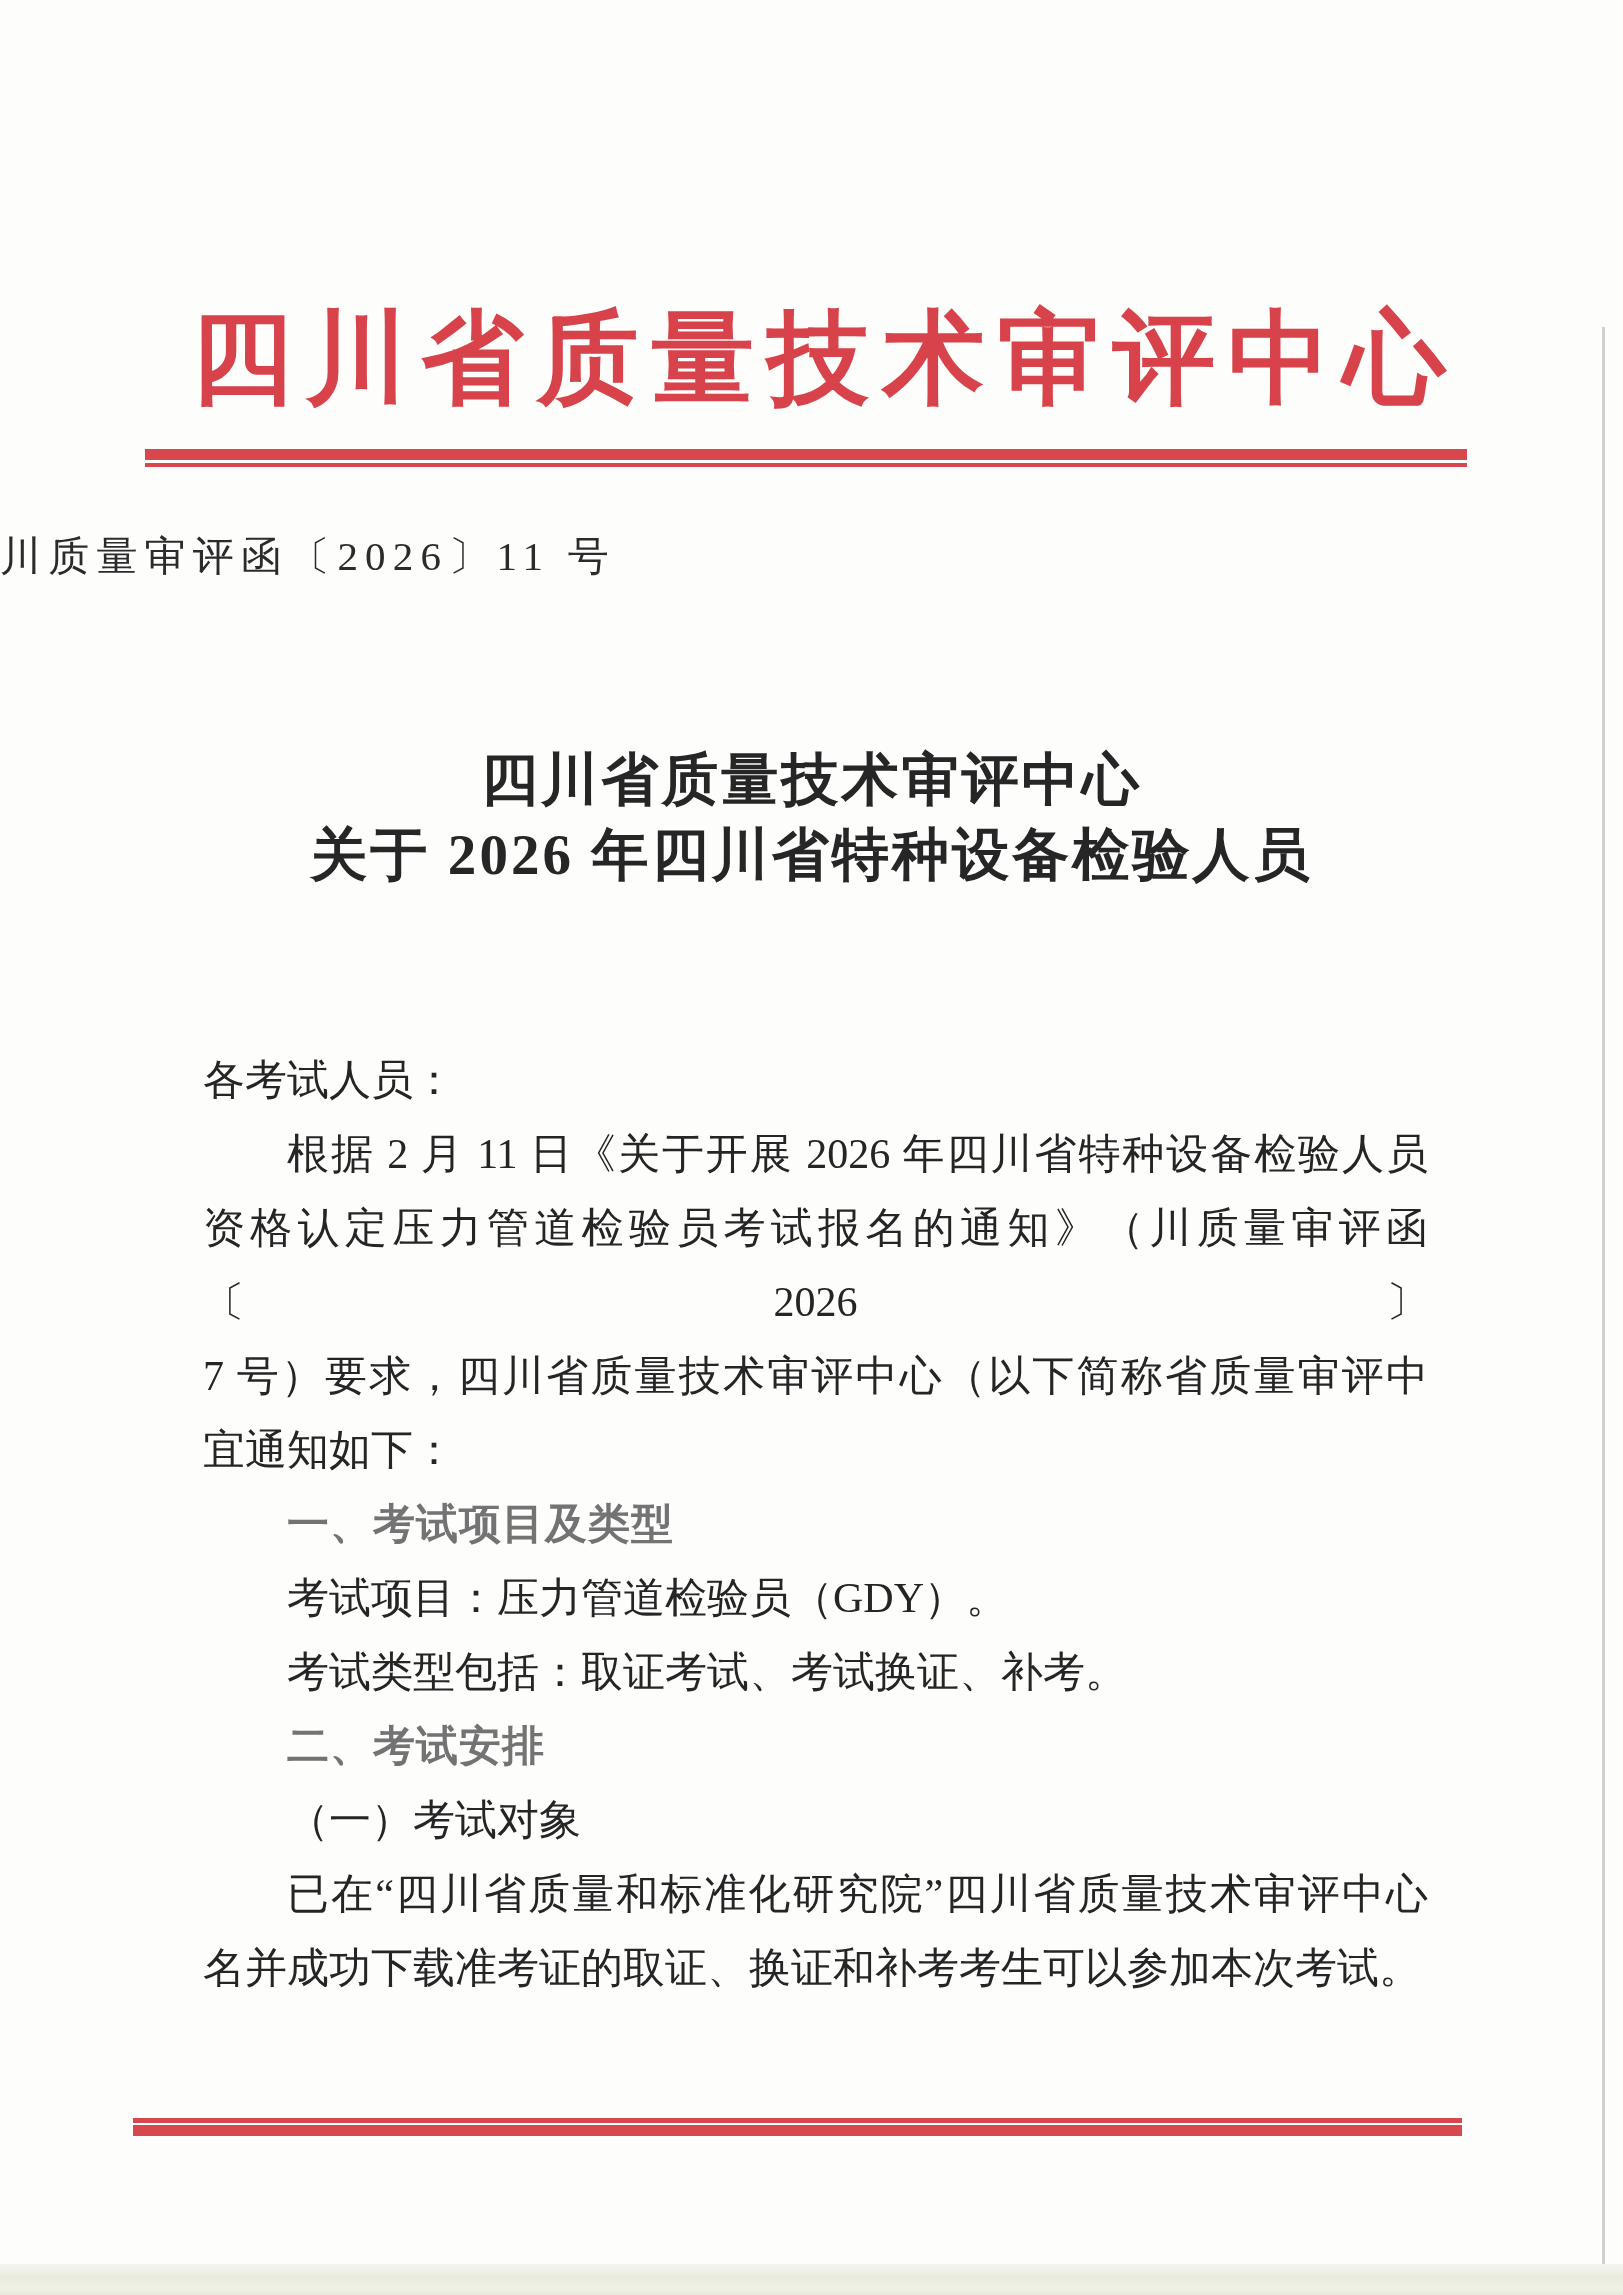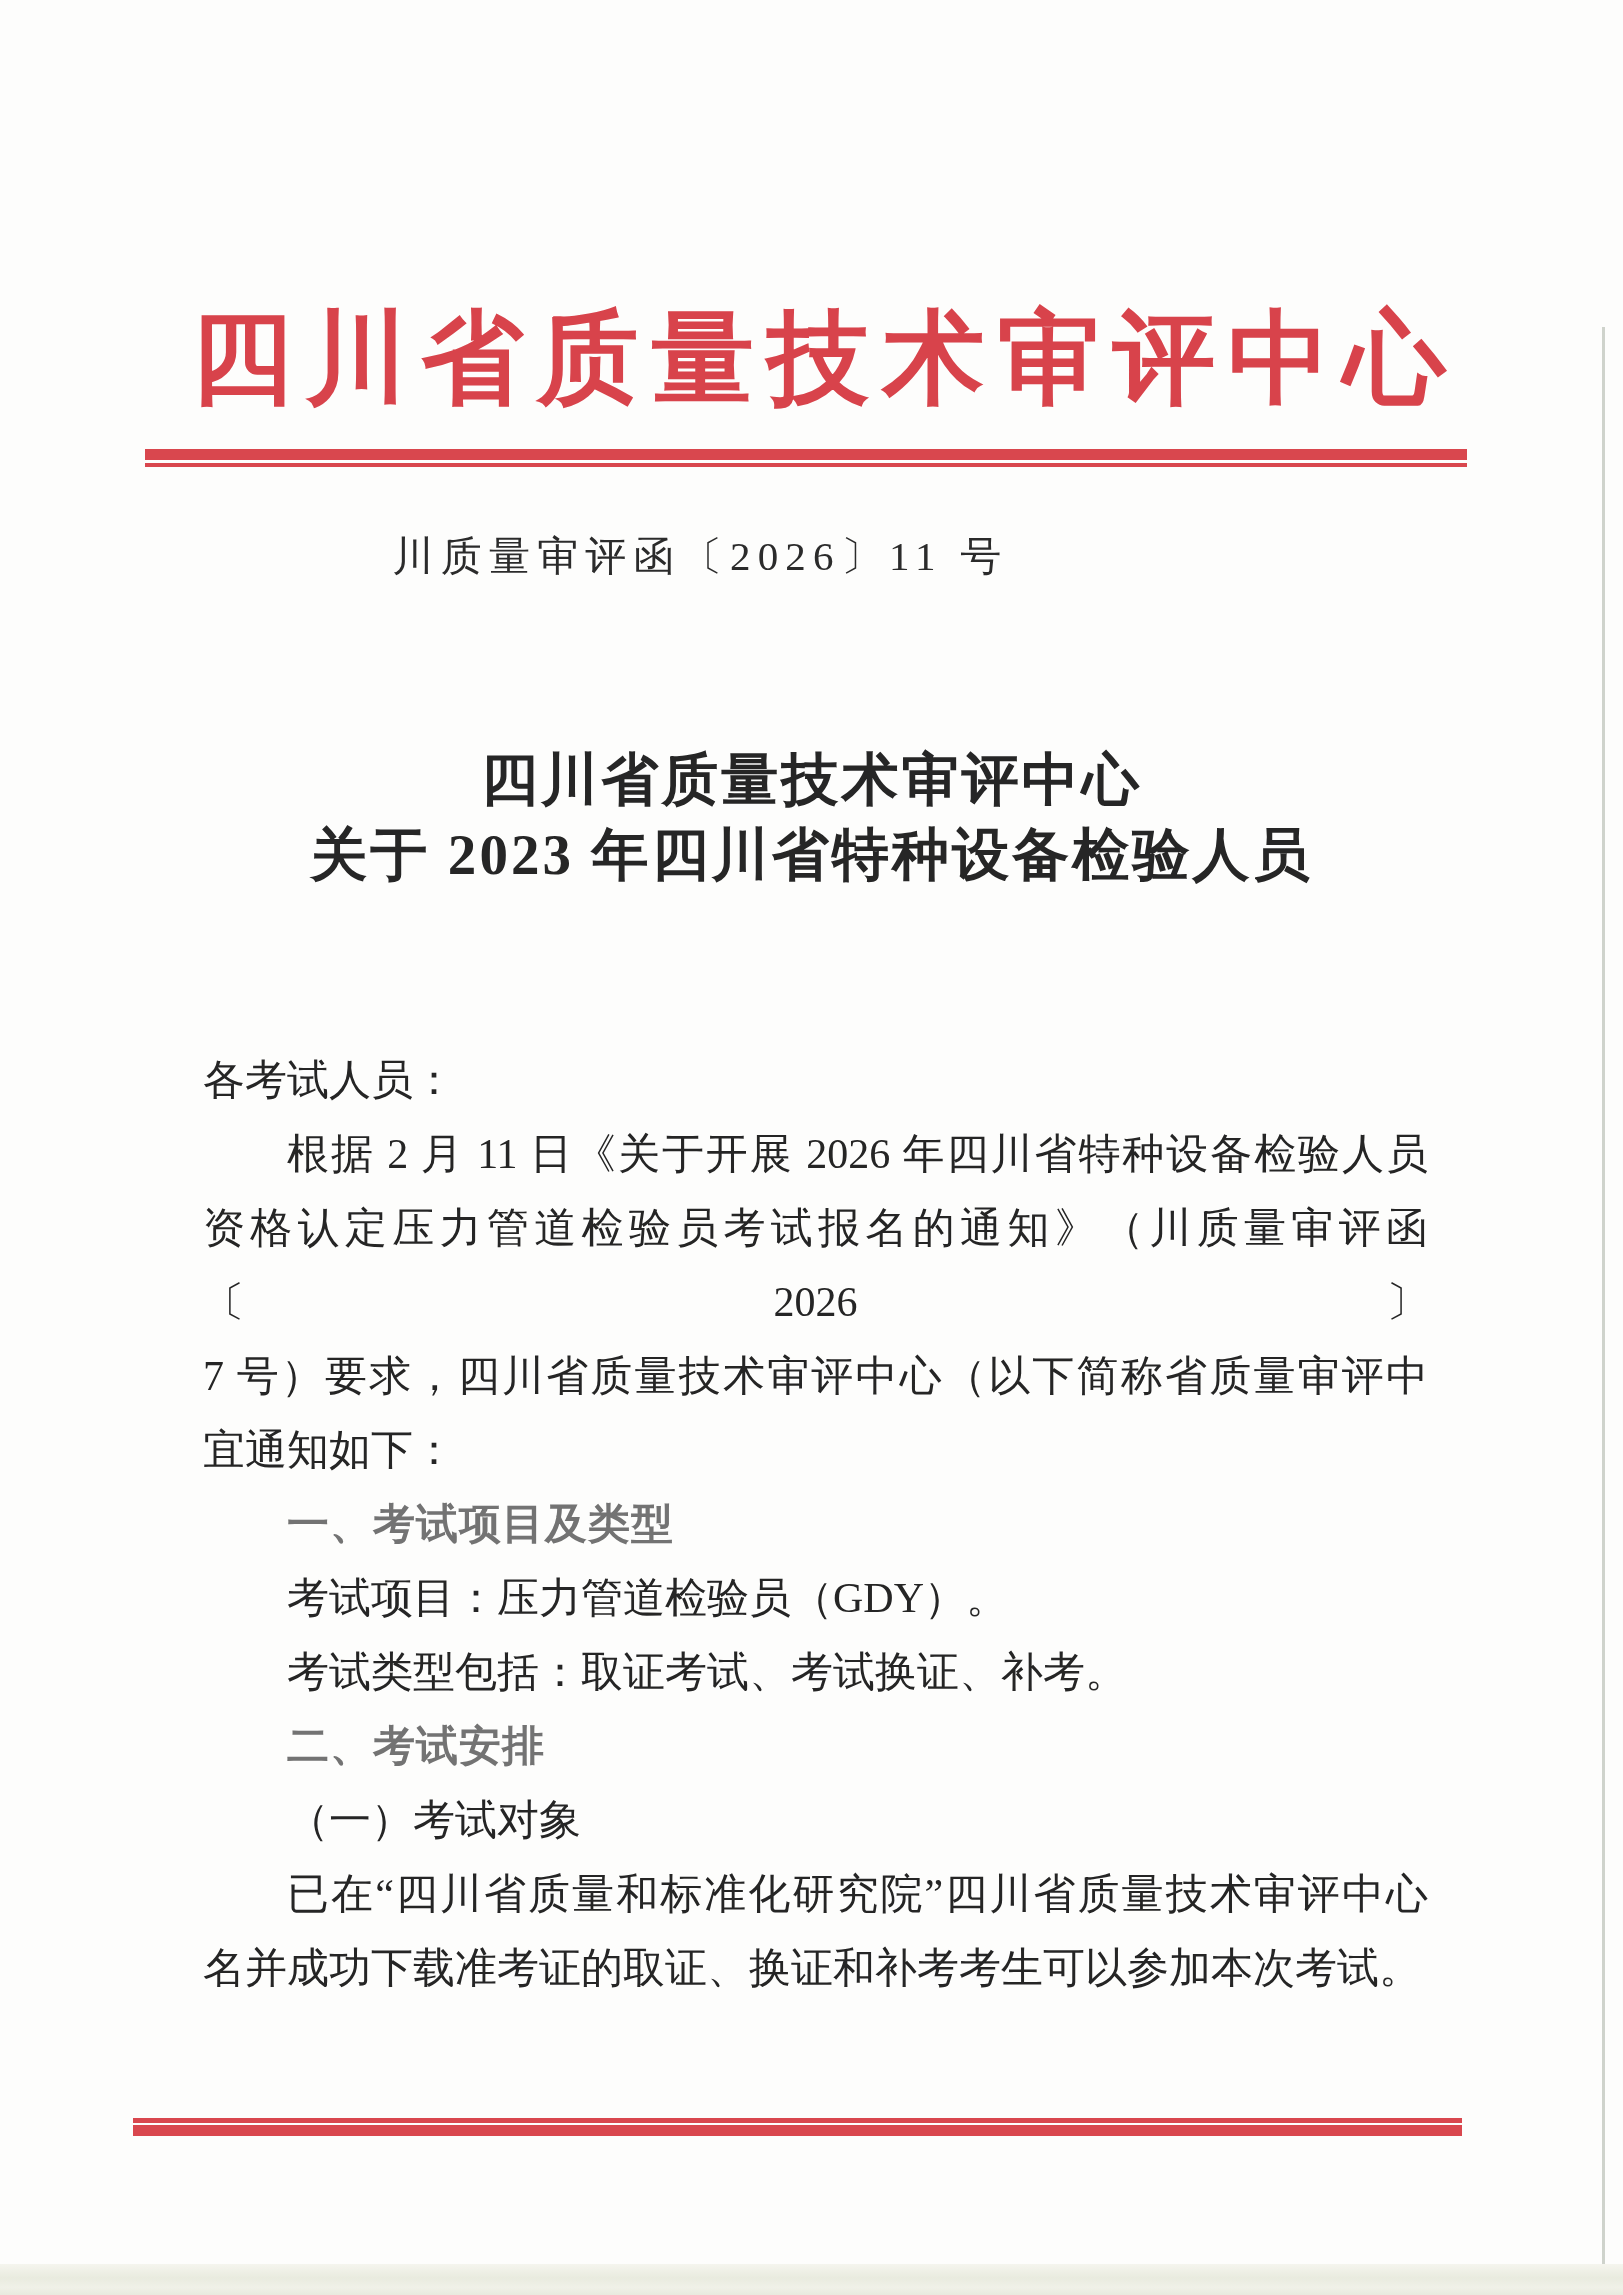--- a/index.html
+++ b/index.html
@@ -36,21 +36,21 @@
   .rule-top-thick { left: 145px; top: 449px; width: 1322px; height: 10.7px; }
   .rule-top-thin  { left: 145px; top: 463px; width: 1322px; height: 4.1px;  }
   .rule-bot-thin  { left: 133px; top: 2118px; width: 1329px; height: 4.6px;  }
   .rule-bot-thick { left: 133px; top: 2125px; width: 1329px; height: 10.7px; }
 
   .doc-number {
     position: absolute;
     top: 532px;
     left: 0;
     right: 222px;
-    text-align: center;
+    text-align: left;
     font-size: 41px;
     line-height: 49px;
     letter-spacing: 7.2px;
     color: #2b2b2b;
     white-space: nowrap;
   }
 
   
   .main-title {
     position: absolute;
@@ -114,21 +114,21 @@
 <body>
 
 <div class="masthead">四川省质量技术审评中心</div>
 <div class="rule rule-top-thick"></div>
 <div class="rule rule-top-thin"></div>
 
 <div class="doc-number">川质量审评函〔2026〕11 号</div>
 
 <div class="main-title">
   <div>四川省质量技术审评中心</div>
-  <div>关于 2023 年四川省特种设备检验人员</div>
+  <div>关于 2026 年四川省特种设备检验人员</div>
 </div>
 
 <div class="doc-body">
   <div class="line">各考试人员：</div>
   <div class="line indent fill">根据 2 月 11 日《关于开展 2026 年四川省特种设备检验人员</div>
   <div class="line fill">资格认定压力管道检验员考试报名的通知》（川质量审评函〔2026〕</div>
   <div class="line fill">7 号）要求，四川省质量技术审评中心（以下简称省质量审评中</div>
   <div class="line">宜通知如下：</div>
   <div class="line indent heading">一、考试项目及类型</div>
   <div class="line indent">考试项目：压力管道检验员（GDY）。</div>

